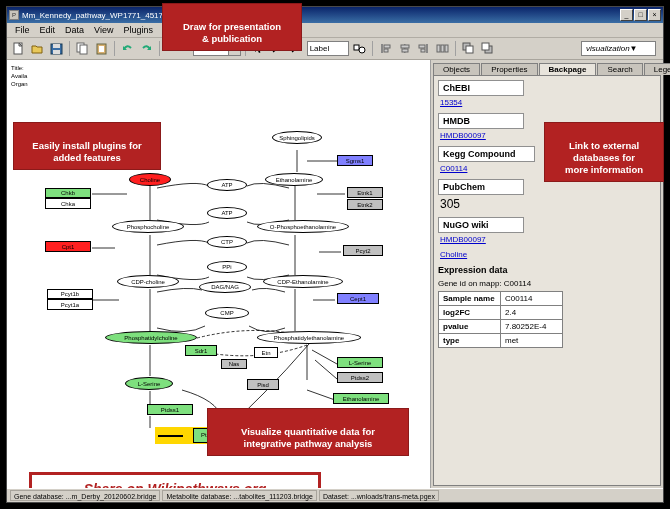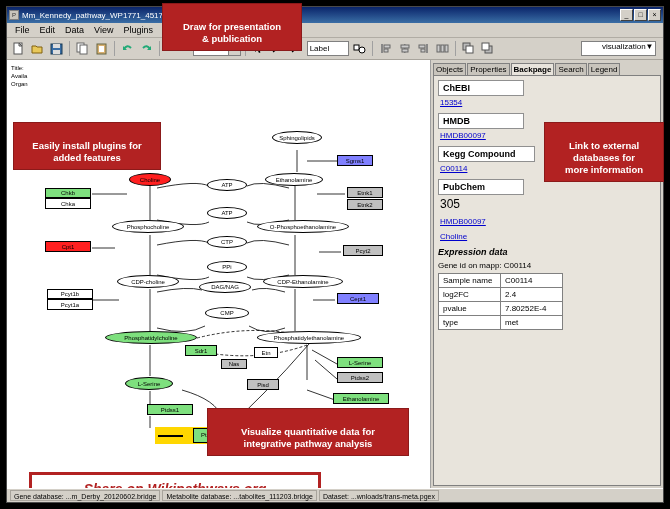--- a/index.html
+++ b/index.html
@@ -71,57 +71,57 @@
     display:flex; align-items:center; justify-content:center;
   }
   .tbtn svg { display:block; }
   .tsep { width:1px; height:15px; background:#a0a0a0; margin:0 2px; }
   .labelbox {
     height:15px; width:42px; background:#fff; border:1px solid #808080;
     font-size:8px; display:flex; align-items:center; padding-left:2px; position:relative;
   }
   .vissel {
     height:15px; width:75px; background:#fff; border:1px solid #808080;
-    font-size:8px; display:flex; align-items:flex-start; padding-left:20px;
-    position:relative; margin-left:auto; margin-right:4px;
+    font-size:8px; display:flex; align-items:center; padding-left:4px;
+    position:relative; margin-left:auto; margin-right:4px;font-style:italic;
   }
   
   .body { flex:1; display:flex; min-height:0; }
   .canvas-wrap {
     flex:1; background:#fff; position:relative; overflow:hidden;
     border-right:1px solid #a0a0a0;
   }
   .infoblock {
     position:absolute; left:4px; top:4px; font-size:6px; color:#000; line-height:8px;
   }
   .sidebar {
     width:232px; background:#d4d0c8; display:flex; flex-direction:column;
     flex:0 0 auto;
   }
   .sb-tabs { display:flex; height:15px; font-size:8px; align-items:flex-end; padding-left:2px; }
   .sb-tab {
-    padding: 1px 2px; background:#c8c4bc; border:1px solid #808080;
+    padding: 1px 9px; background:#c8c4bc; border:1px solid #808080;
     border-bottom:none; margin-right:1px; color:#000;margin-top:32px;
   }
   .sb-tab.active { background:#e8e4dc; font-weight:bold; }
   .sb-content {
     flex:1; background:#e8e4dc; border:1px solid #808080; margin:0 2px 2px 2px;
     padding:4px; overflow:hidden; font-size:8px;
   }
   .db-head {
     background:#fff; border:1px solid #909090; font-weight:bold;
     font-size:9px; padding:2px 4px; margin-bottom:2px; width:86px;
   }
   .db-link { color:#0000cc; text-decoration:underline; font-size:8px; margin:0 0 6px 2px; display:block; }
   .db-plain { color:#000; font-size:12px; margin:0 0 6px 2px; display:block; }
-  .exp-title { font-weight:bold; font-size:9px; margin:4px 0 4px 0;font-style:italic; }
+  .exp-title { font-weight:bold; font-size:9px; margin:4px 0 4px 0; }
   .gene-id { font-size:8px; margin-bottom:3px; }
   table.exp { border-collapse:collapse; font-size:8px; }
   table.exp td { border:1px solid #808080; background:#fff; padding:2px 4px; height:13px; }
-  table.exp td.k { width:62px; }
+  table.exp td.k { width:62px;font-weight:bold; }
   table.exp td.v { width:62px; }
   
   .statusbar {
     height:14px; background:#d4d0c8; border-top:1px solid #fff;
     font-size:7px; display:flex; align-items:center; padding:0 3px;
     flex:0 0 auto;
   }
   .statusbar .cell { border:1px solid #a8a49c; padding:0 3px; height:11px; line-height:11px; margin-right:2px; }
   
   .node {
@@ -419,20 +419,21 @@
 
         <div class="db-head">HMDB</div>
         <a class="db-link">HMDB00097</a>
 
         <div class="db-head" style="width:97px;">Kegg Compound</div>
         <a class="db-link">C00114</a>
 
         <div class="db-head">PubChem</div>
         <span class="db-plain">305</span>
 
+        <div class="db-head">NuGO wiki</div>
         <a class="db-link">HMDB00097</a>
 
         <a class="db-link">Choline</a>
 
         <div class="exp-title">Expression data</div>
         <div class="gene-id">Gene id on mapp: C00114</div>
         <table class="exp">
           <tbody>
               <tr>
             <td class="k">Sample name</td>

